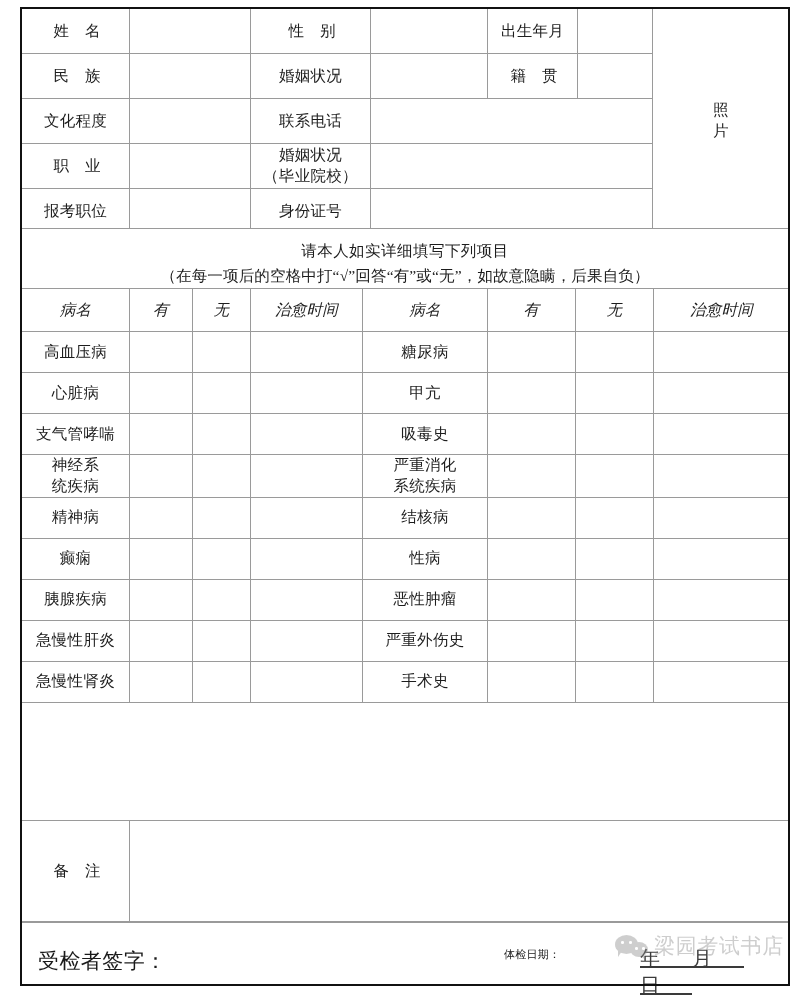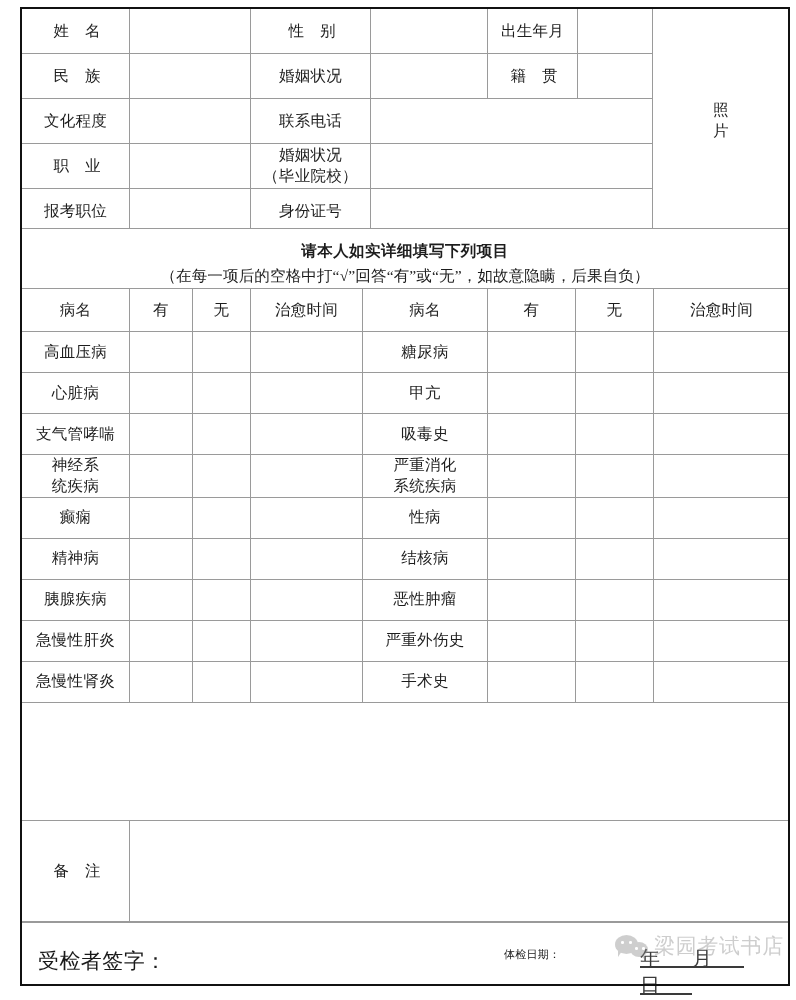--- a/index.html
+++ b/index.html
@@ -69,33 +69,33 @@
 
   
   #tbl-notice { top: 228px; }
   #tbl-notice td {
     height: 60px;
     padding: 5px 6px;
     text-align: center;
   }
   .notice-l1 {
     font-size: 15.5px;
-    font-weight: 700;
+    font-weight: 400;
     letter-spacing: 0.03em;
     margin-bottom: 4px;
   }
   .notice-l2 {
     font-size: 15.5px;
     letter-spacing: 0.01em;
   }
 
   
   #tbl-disease { top: 288px; }
   #tbl-disease td { height: 40px; }
-  #tbl-disease tr.hdr td { height: 42px; }
+  #tbl-disease tr.hdr td { height: 42px; font-style: italic; }
   #tbl-disease td.blank { }
   .stack { line-height: 1.22; }
 
   
   #tbl-remark { top: 820px; }
   #tbl-remark td { height: 100px; }
 
   
   .sig-row {
     position: absolute;
@@ -318,35 +318,35 @@
         <td class="blank"></td>
         <td class="stack">
           <span>严重消化</span><br>
           <span>系统疾病</span>
         </td>
         <td class="blank"></td>
         <td class="blank"></td>
         <td class="blank"></td>
       </tr>
       <tr>
+        <td>精神病</td>
+        <td class="blank"></td>
+        <td class="blank"></td>
+        <td class="blank"></td>
+        <td>结核病</td>
+        <td class="blank"></td>
+        <td class="blank"></td>
+        <td class="blank"></td>
+      </tr>
+      <tr>
         <td>癫痫</td>
         <td class="blank"></td>
         <td class="blank"></td>
         <td class="blank"></td>
         <td>性病</td>
-        <td class="blank"></td>
-        <td class="blank"></td>
-        <td class="blank"></td>
-      </tr>
-      <tr>
-        <td>精神病</td>
-        <td class="blank"></td>
-        <td class="blank"></td>
-        <td class="blank"></td>
-        <td>结核病</td>
         <td class="blank"></td>
         <td class="blank"></td>
         <td class="blank"></td>
       </tr>
       <tr>
         <td>胰腺疾病</td>
         <td class="blank"></td>
         <td class="blank"></td>
         <td class="blank"></td>
         <td>恶性肿瘤</td>

